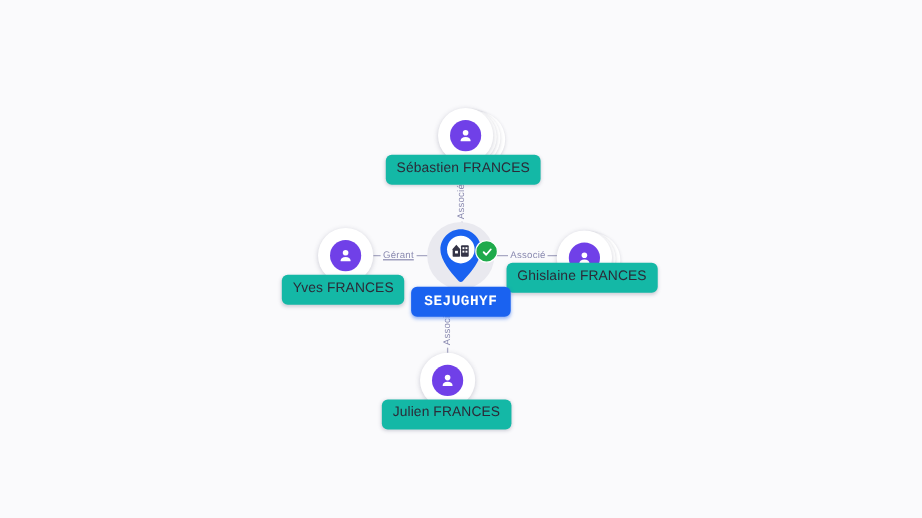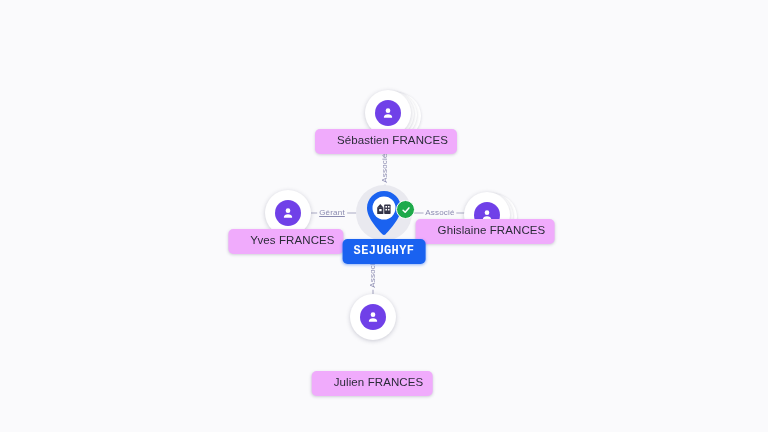--- a/index.html
+++ b/index.html
@@ -75,27 +75,27 @@
     background: #7040e8;
     display: flex;
     align-items: center;
     justify-content: center;
   }
 
   .avatar-circle svg { display: block; }
 
   .node-label {
     position: absolute;
-    background: #f0abfc;
+    background: #14b8a6;
     border-radius: 5px;
     box-shadow: 0 1px 3px rgba(60,60,90,0.22);
     color: #2b2b38;
     font-size: 11.5px;
     line-height: 1;
-    padding: 6px 9px 7px 22px;
+    padding: 6px 9px 7px 9px;
     white-space: nowrap;
     transform: translateX(-50%);
     letter-spacing: 0.1px;
   }
 
   
   .company-node {
     position: absolute;
     width: 0;
     height: 0;
@@ -254,21 +254,21 @@
     <div class="avatar-stack">
       <div class="avatar-card">
         <div class="avatar-circle">
           <svg width="14" height="14" viewBox="0 0 24 24" fill="#ffffff">
             <circle cx="12" cy="8" r="4"></circle>
             <path d="M12 14c-4.2 0-7 2.4-7 4.6V20h14v-1.4C19 16.4 16.2 14 12 14z"></path>
           </svg>
         </div>
       </div>
     </div>
-    <div class="node-label" style="left:-1px; top:16px;margin-top:38px;">Julien FRANCES</div>
+    <div class="node-label" style="left:-1px; top:16px;">Julien FRANCES</div>
   </div>
 
   <div class="company-node" style="left:384px; top:213px;">
 
     <div class="pin-halo"></div>
 
     <div class="pin-wrap">
       <svg width="40" height="48" viewBox="0 0 40 48">
         <path d="M20 2 C10.6 2 3 9.6 3 19 C3 29 14 40.5 18.4 45.3 C19.3 46.2 20.7 46.2 21.6 45.3 C26 40.5 37 29 37 19 C37 9.6 29.4 2 20 2 Z" fill="#1a62f0"></path>
         <circle cx="20" cy="19" r="11.5" fill="#ffffff"></circle>

